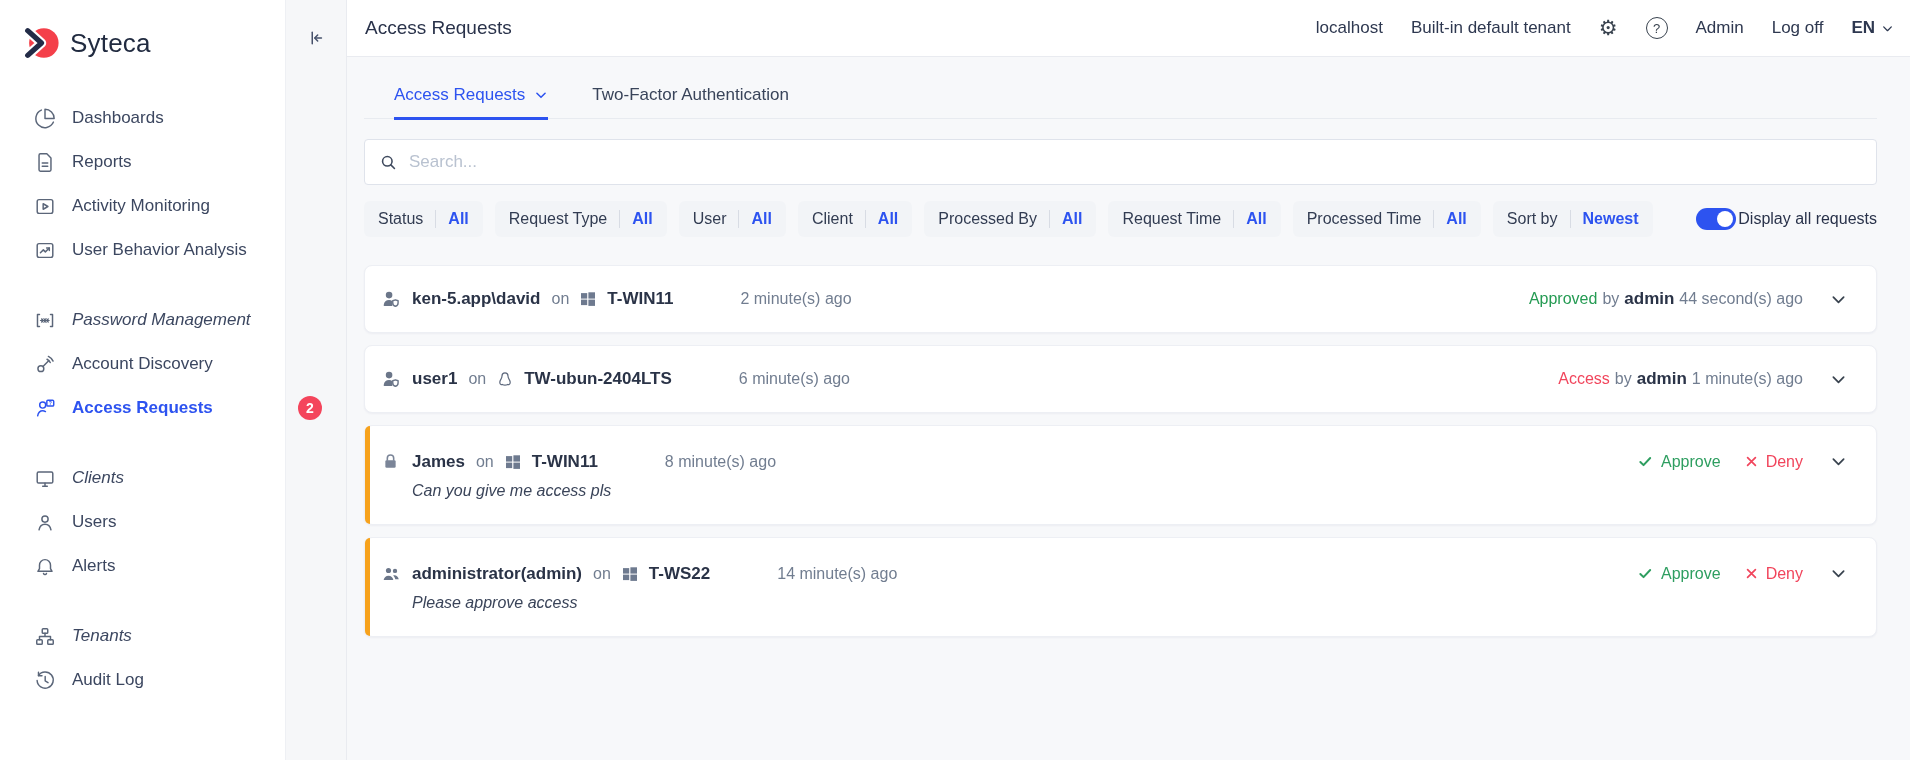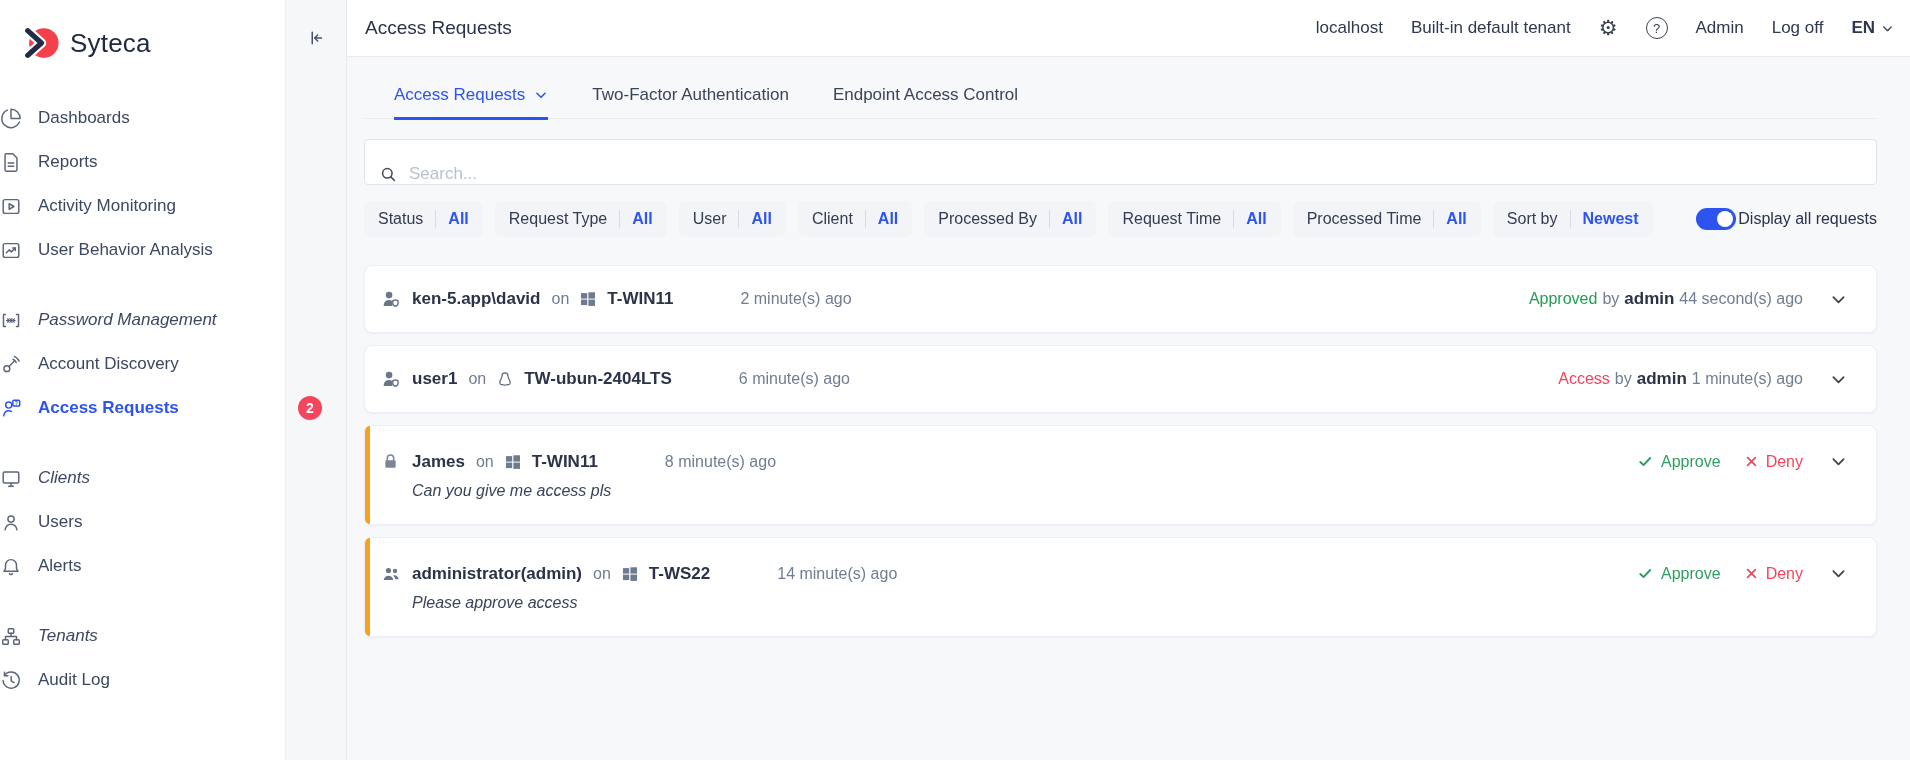--- a/index.html
+++ b/index.html
@@ -9,21 +9,21 @@
     background:#f7f8fa; color:#2b3548; font-size:16px;
   }
   svg { display:block; }
 
   
   .sidebar { position:fixed; left:0; top:0; bottom:0; width:285px; background:#fff; z-index:3; }
   .logo-row { display:flex; align-items:center; gap:10px; padding:24px 0 0 22px; }
   .brand { font-size:26px; font-weight:500; color:#212b40; letter-spacing:.2px; }
   .menu { margin-top:34px; list-style:none; }
   .side-item { position:relative; height:44px; display:flex; align-items:center;
-               gap:15px; font-size:17px; color:#3c4760; cursor:pointer; }
+               padding-left:34px; gap:15px; font-size:17px; color:#3c4760; cursor:pointer; }
   .side-item .s-icon { color:#5b6679; width:23px; height:23px; flex:0 0 23px; }
   .side-item.active { color:#2d53f0; font-weight:700; }
   .side-item.active .s-icon { color:#2d53f0; }
   .menu .group-gap { margin-top:26px;font-style:italic; }
   .badge { position:absolute; right:-37px; top:50%; transform:translateY(-50%);
            min-width:24px; height:24px; border-radius:12px; background:#f4455c; color:#fff;
            font-size:14px; font-weight:700; display:flex; align-items:center; justify-content:center; }
 
   
   .rail { position:fixed; left:285px; top:0; bottom:0; width:62px; background:#f6f7f9;
@@ -46,21 +46,21 @@
   .content { padding:0 33px 0 17px; }
 
   
   .tabs { display:flex; gap:44px; padding:28px 0 0 30px; border-bottom:1px solid #e8ebf0; }
   .tab { display:flex; align-items:center; gap:9px; font-size:17px; color:#39445a;
          padding-bottom:12px; border-bottom:3px solid transparent; margin-bottom:-2px; cursor:pointer; }
   .tab.active { color:#2d53f0; border-bottom-color:#2d53f0; }
 
   
   .search { margin-top:20px; height:46px; background:#fff; border:1px solid #dfe3eb; border-radius:4px;
-            display:flex; align-items:flex-end; gap:11px; padding:0 14px; }
+            display:flex; align-items:center; gap:11px; padding:0 14px; }
   .search input { border:none; outline:none; flex:1; font-size:17px; background:transparent;
                   font-family:inherit; color:#2b3548; }
   .search input::placeholder { color:#b9c2d0; }
   .search .sr-icon { color:#3f4a5e; }
 
   
   .chips-row { margin-top:16px; display:flex; align-items:center; }
   .chips-list { display:flex; gap:12px; }
   .chip { height:36px; background:#f2f4f7; border-radius:6px; display:flex; align-items:center;
           gap:12px; padding:0 14px; font-size:16px; color:#323c52; cursor:pointer; white-space:nowrap; }
@@ -262,23 +262,20 @@
           <span>Access Requests</span>
           <span style="display: flex; align-items: center;">
             <svg width="14" height="14" viewBox="0 0 24 24" fill="none" stroke="currentColor" stroke-width="2.6" stroke-linecap="round" stroke-linejoin="round">
               <path d="M5 9l7 7 7-7"></path>
             </svg>
           </span>
         </div>
         <div class="tab">
           <span>Two-Factor Authentication</span>
         </div>
-        <div class="tab">
-          <span>Endpoint Access Control</span>
-        </div>
       </div>
 
     <div class="search">
       <span class="sr-icon">
         <svg width="19" height="19" viewBox="0 0 24 24" fill="none" stroke="currentColor" stroke-width="2" stroke-linecap="round">
             <circle cx="10.5" cy="10.5" r="6"></circle>
             <path d="M15 15l4.5 4.5"></path>
           </svg>
       </span>
       <input type="text" placeholder="Search..." style="">

